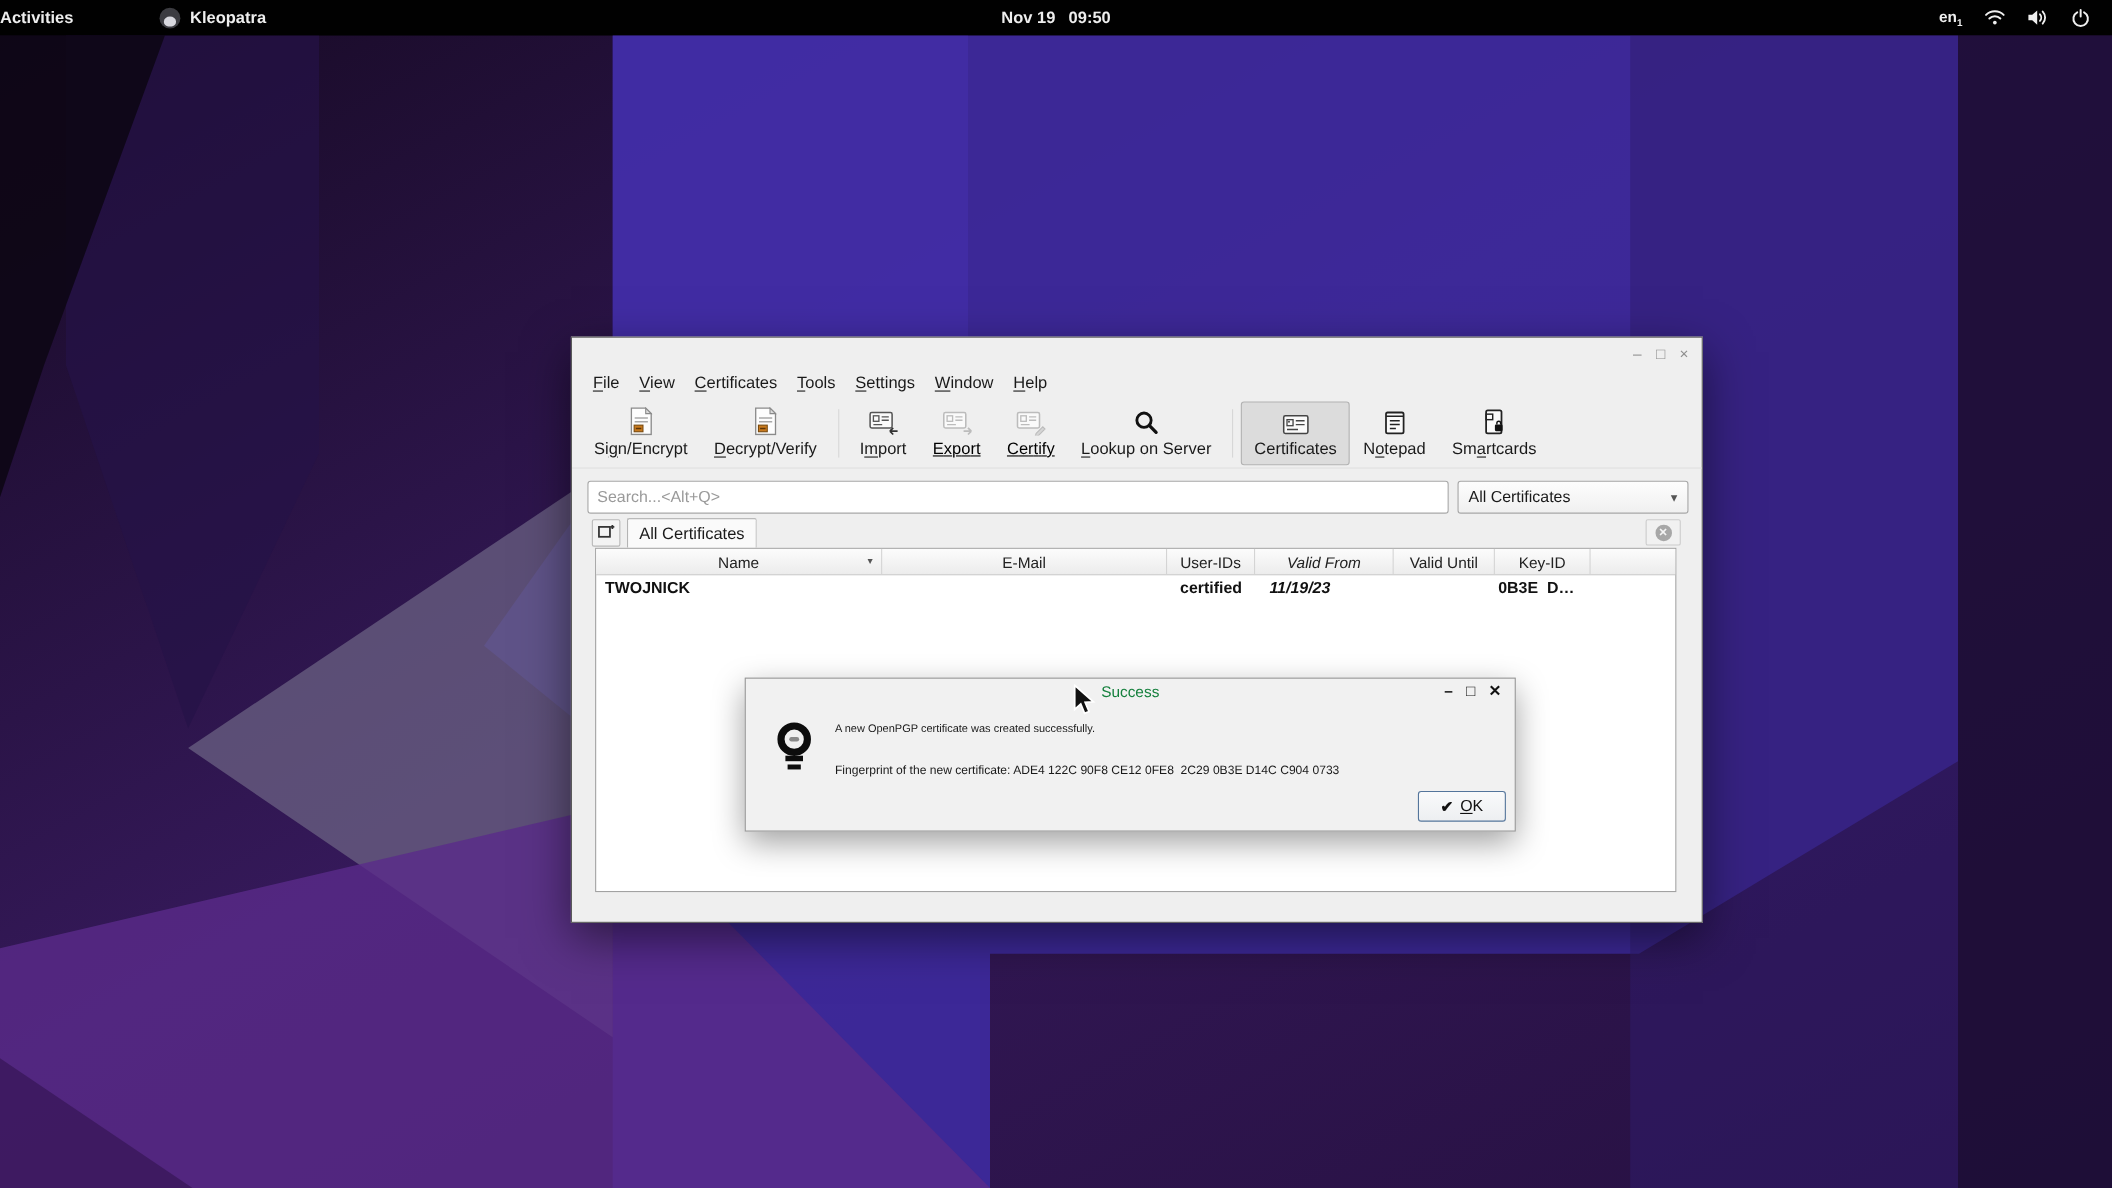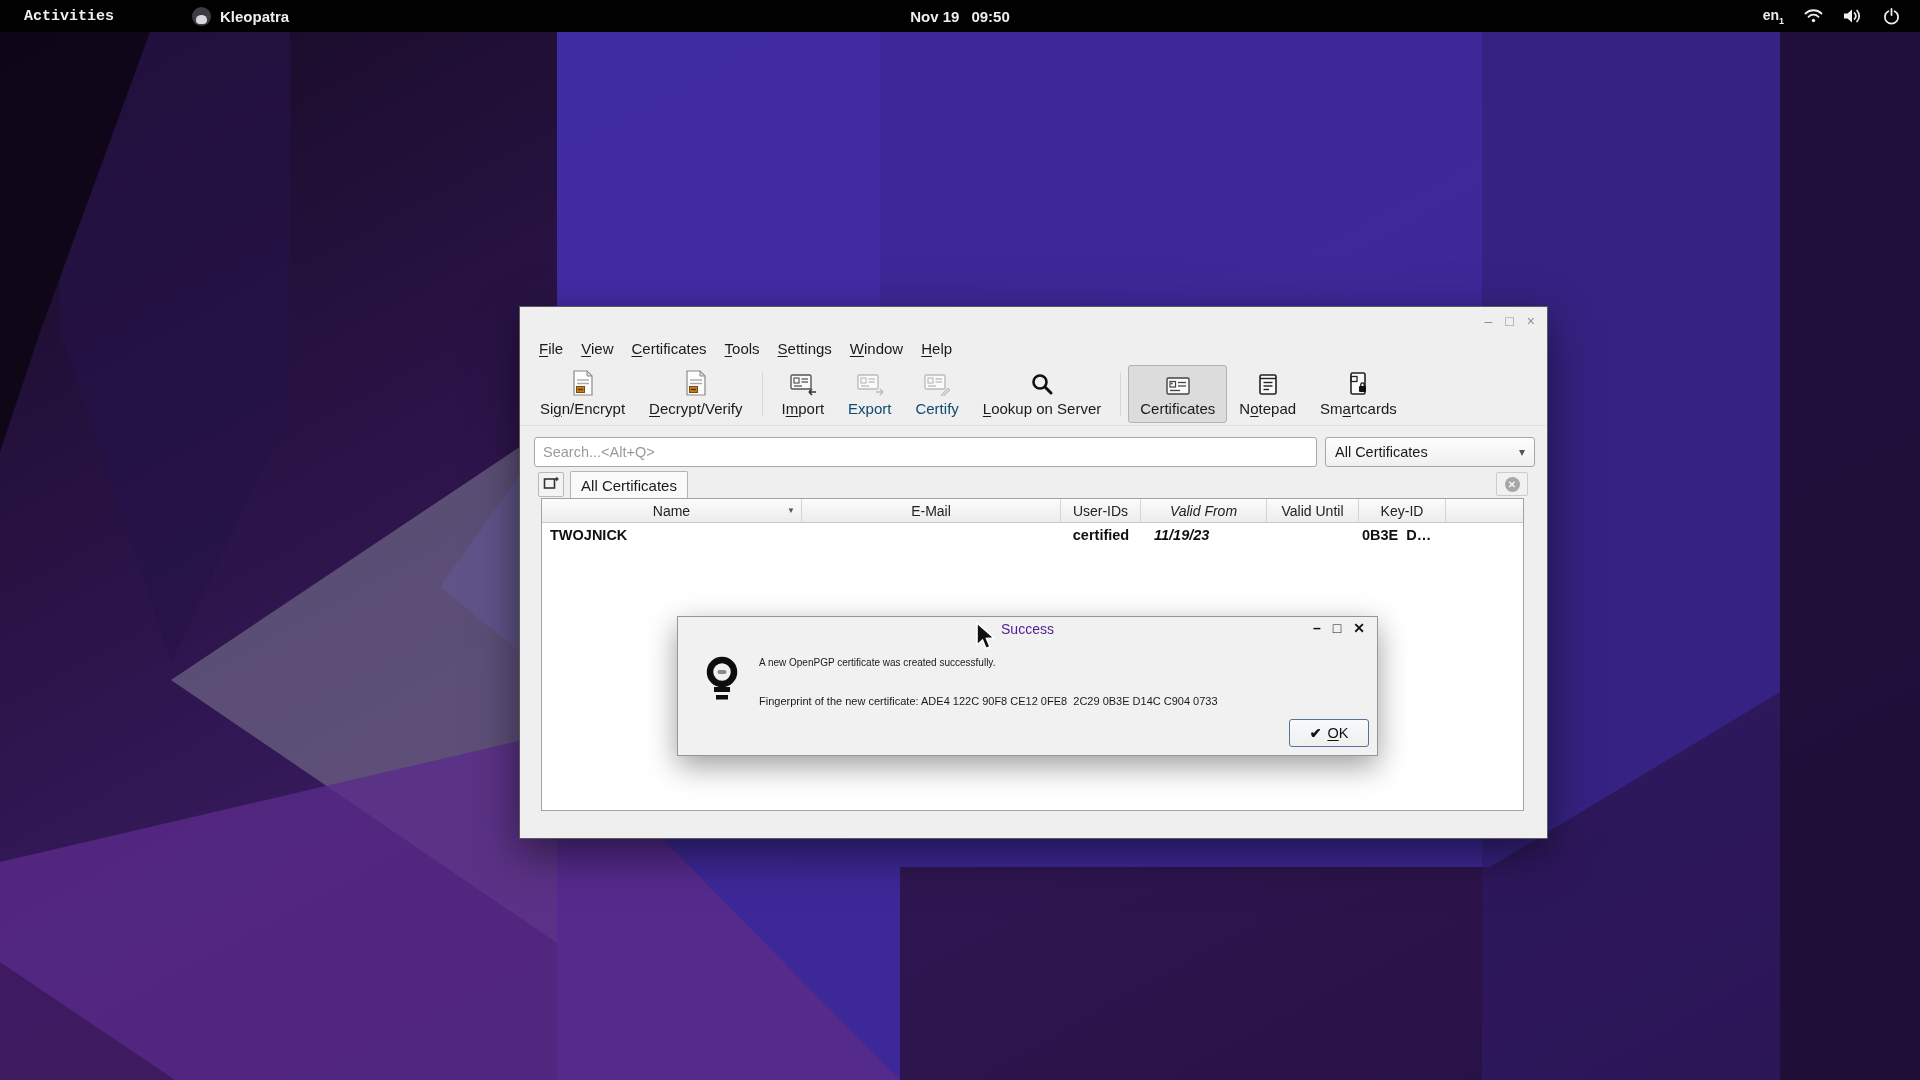--- a/index.html
+++ b/index.html
@@ -5,21 +5,21 @@
   * { margin:0; padding:0; box-sizing:border-box; }
   html,body { width:1920px; height:1080px; overflow:hidden; background:#000; }
   body { font-family:"Liberation Sans", sans-serif; -webkit-font-smoothing:antialiased; }
 
   
   .wallpaper { position:absolute; left:0; top:32px; width:1920px; height:1048px; }
 
   
   .topbar { position:absolute; left:0; top:0; width:1920px; height:32px; background:#010101;
             display:flex; align-items:center; color:#eeeeee; font-size:15px; font-weight:600; }
-  .tb-activities { margin-left:24px; cursor:default;font-family:Liberation Mono, monospace; }
+  .tb-activities { cursor:default; }
   .tb-app { display:flex; align-items:center; gap:9px; margin-left:78px; }
   .tb-appicon { width:19px; height:19px; border-radius:50%; background:#3c3c41; position:relative; overflow:hidden; }
   .tb-appicon::after { content:""; position:absolute; left:4px; top:8px; width:11px; height:9px;
                        background:#d8d8de; border-radius:50% 50% 4px 4px; }
   .tb-clock { position:absolute; left:50%; transform:translateX(-50%); display:flex; gap:12px; }
   .tb-right { position:absolute; right:20px; top:0; height:32px; display:flex; align-items:center; gap:20px; }
   .tb-kbd { font-weight:600; font-size:14px; }
   .tb-kbd sub { font-size:9px; }
   .tb-ico svg { display:block; }
 
@@ -34,21 +34,21 @@
   .menubar { position:absolute; left:0; top:28px; width:100%; height:27px;
              display:flex; align-items:center; padding-left:10px; }
   .menu-item { padding:2px 9px; cursor:default; }
 
   .toolbar { position:absolute; left:0; top:55px; width:100%; height:64px;
              display:flex; align-items:center; padding-left:8px; border-bottom:1px solid #e0e0e0; }
   .tool-btn { display:flex; flex-direction:column; align-items:center; justify-content:center;
               gap:4px; padding:5px 11px; border:1px solid transparent; border-radius:3px; height:58px; }
   .tool-btn .ticon { height:26px; display:flex; align-items:flex-end; }
   .tool-btn.selected { background:#dcdcdc; border-color:#b2b2b2; }
-  .tool-btn.disabled { color:#0c4a6e; }
+  .tool-btn.disabled { color:#000000;text-decoration:underline; }
   .tool-sep { width:1px; height:44px; background:#d7d7d7; margin:0 7px; }
 
   .searchrow { position:absolute; left:14px; top:130px; width:1001px; height:30px; display:flex; }
   .search-input { flex:1; height:30px; border:1px solid #a8a8a8; border-radius:3px; background:#ffffff;
                   padding:0 8px; font-size:14.5px; font-family:"Liberation Sans",sans-serif; color:#a16207; outline:none; }
   .search-input::placeholder { color:#9a9a9a; }
   .filter-dd { width:210px; height:30px; margin-left:8px; border:1px solid #a8a8a8; border-radius:3px;
                background:linear-gradient(#fdfdfd,#f0f0f0); display:flex; align-items:center;
                padding:0 9px; font-size:14.5px; position:relative; }
   .filter-dd .arrow { position:absolute; right:9px; color:#555; font-size:12px; }
@@ -80,21 +80,21 @@
   .td.c-name { padding-left:8px; }
   .td.c-uids { text-align:center; }
   .td.c-from { padding-left:13px; }
   .td.c-keyid { padding-left:3px; }
 
   
   .dialog { position:absolute; left:677px; top:616px; width:701px; height:140px;
             background:#f1f1f1; border:1px solid #969696; box-shadow:0 10px 28px rgba(0,0,0,.38);
             color:#1a1a1a; }
   .dlg-title { position:absolute; top:0; left:0; width:100%; height:24px; display:flex;
-               align-items:center; justify-content:center; font-size:14px; color:#4c1d95; }
+               align-items:center; justify-content:center; font-size:14px; color:#15803d; }
   .dlg-controls { position:absolute; top:4px; right:12px; display:flex; gap:12px; color:#111;
                   font-size:14px; font-weight:700; line-height:14px; }
   .dlg-icon { position:absolute; left:25px; top:38px; }
   .dlg-msg1 { position:absolute; left:81px; top:40px; font-size:10px; }
   .dlg-msg2 { position:absolute; left:81px; top:78px; font-size:11px; white-space:pre; }
   .ok-btn { position:absolute; right:8px; bottom:8px; width:80px; height:28px;
             border:1px solid #54759b; border-radius:3px; background:linear-gradient(#f9fafb,#edeff1);
             display:flex; align-items:center; justify-content:center; gap:6px; font-size:14.5px; color:#111; }
   .ok-btn .check { font-size:14px; font-weight:700; }
 

